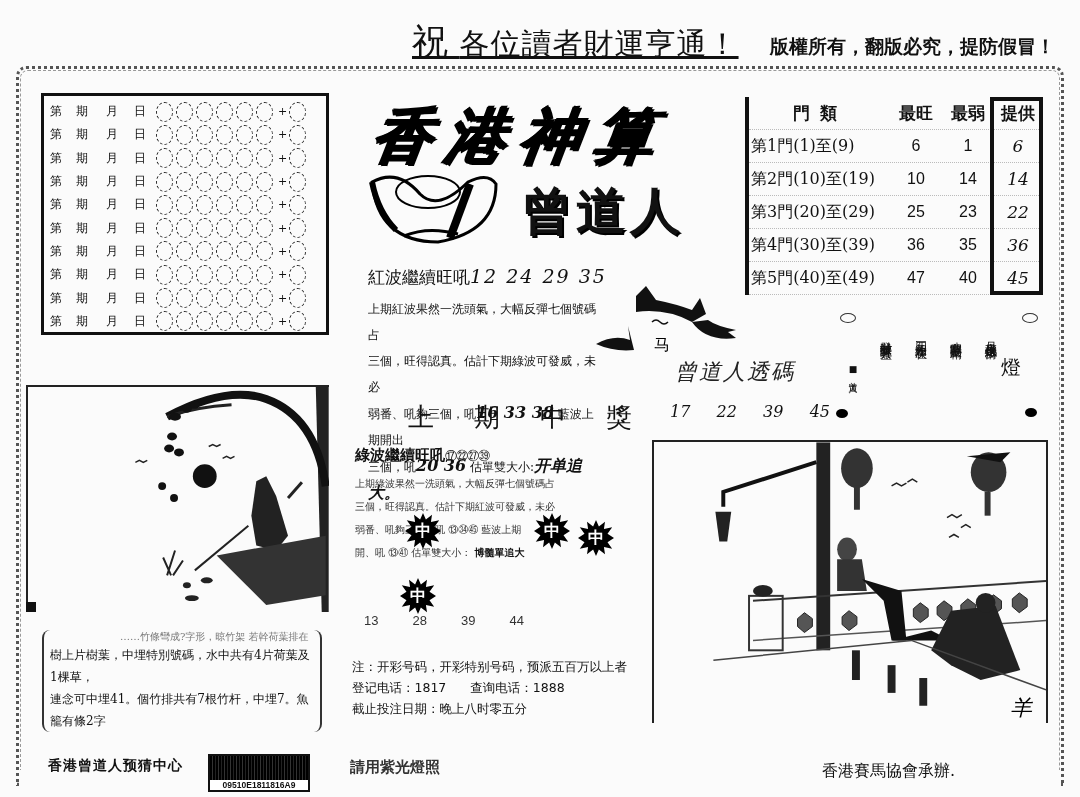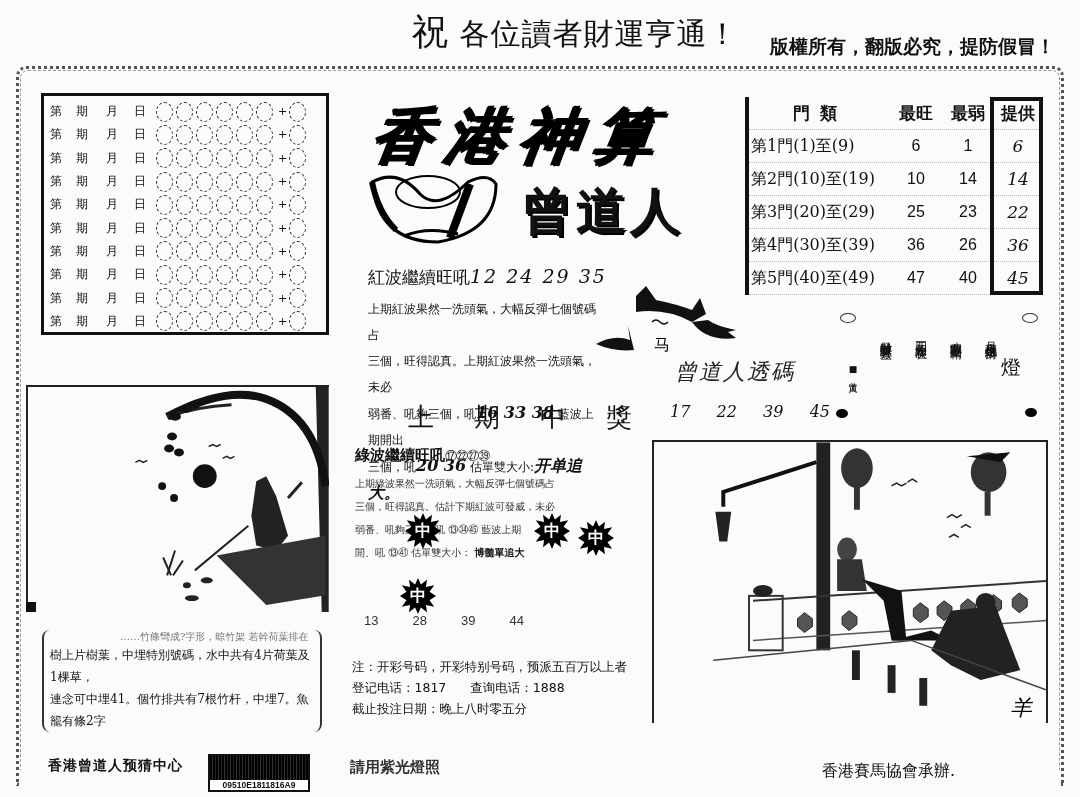--- a/index.html
+++ b/index.html
@@ -1,21 +1,21 @@
 <!DOCTYPE html>
 <html><head>
 <meta charset="utf-8">
 <style>
   * { box-sizing: border-box; margin: 0; padding: 0; }
   html, body { width: 1080px; height: 797px; background: #fbfbfb; overflow: hidden; }
   body { position: relative; font-family: "DejaVu Sans", sans-serif; color: #111; }
   .abs { position: absolute; }
 
   
-  .hdr-main { left: 412px; top: 8px; font-size: 30px; font-family: "DejaVu Serif", serif; letter-spacing: 1px; }
+  .hdr-main { left: 412px; top: 18px; font-size: 30px; font-family: "DejaVu Serif", serif; letter-spacing: 1px; text-decoration: underline; }
   .hdr-main .zhu { font-size: 36px; }
   .hdr-right { left: 770px; top: 34px; font-size: 19px; font-weight: bold; font-family: "DejaVu Serif", serif; }
 
   
   .orn-border { left: 16px; top: 66px; width: 1048px; height: 720px; border: 3px dotted #555;
                 border-bottom: none; border-radius: 10px 10px 0 0; }
   .orn-border-inner { left: 20px; top: 70px; width: 1040px; height: 700px; border-top: 1px dashed #999;
                       border-left: 1px dashed #999; border-right: 1px dashed #999; border-radius: 8px 8px 0 0; }
 
   
@@ -289,39 +289,39 @@
       </div>
       <div class="door-row">
         <span class="c-range">第3門(20)至(29)</span>
         <span class="c-hi">25</span>
         <span class="c-lo">23</span>
         <span class="c-prov">22</span>
       </div>
       <div class="door-row">
         <span class="c-range">第4門(30)至(39)</span>
         <span class="c-hi">36</span>
-        <span class="c-lo">26</span>
+        <span class="c-lo">35</span>
         <span class="c-prov">36</span>
       </div>
       <div class="door-row">
         <span class="c-range">第5門(40)至(49)</span>
         <span class="c-hi">47</span>
         <span class="c-lo">40</span>
         <span class="c-prov">45</span>
       </div>
     </div>
 </div>
 <div class="abs prov-col"></div>
 
 <div class="abs red-head">
   <span>紅波繼續旺吼</span><span class="hw">12 24 29 35</span>
 </div>
 <div class="abs red-para">
   <div>上期紅波果然一洗頭氣，大幅反彈七個號碼占</div>
-  <div>三個，旺得認真。上期紅波果然一洗頭氣，未必</div>
+  <div>三個，旺得認真。估計下期綠波可發威，未必</div>
   <div><span>弱番、吼夠三個，吼</span><span class="hw">16 33 38</span> <span>藍波上期開出</span></div>
   <div><span>三個，吼</span><span class="hw">20 36</span> <span>估單雙大小:</span><span class="hw">开单追大。</span></div>
 </div>
 <div class="abs last-win">上期中獎</div>
 
 <div class="abs green-head">
   <span>綠波繼續旺吼</span><span class="nums">⑰㉒㉗㊴</span>
 </div>
 <div class="abs green-para">
   <div>上期綠波果然一洗頭氣，大幅反彈七個號碼占</div>

